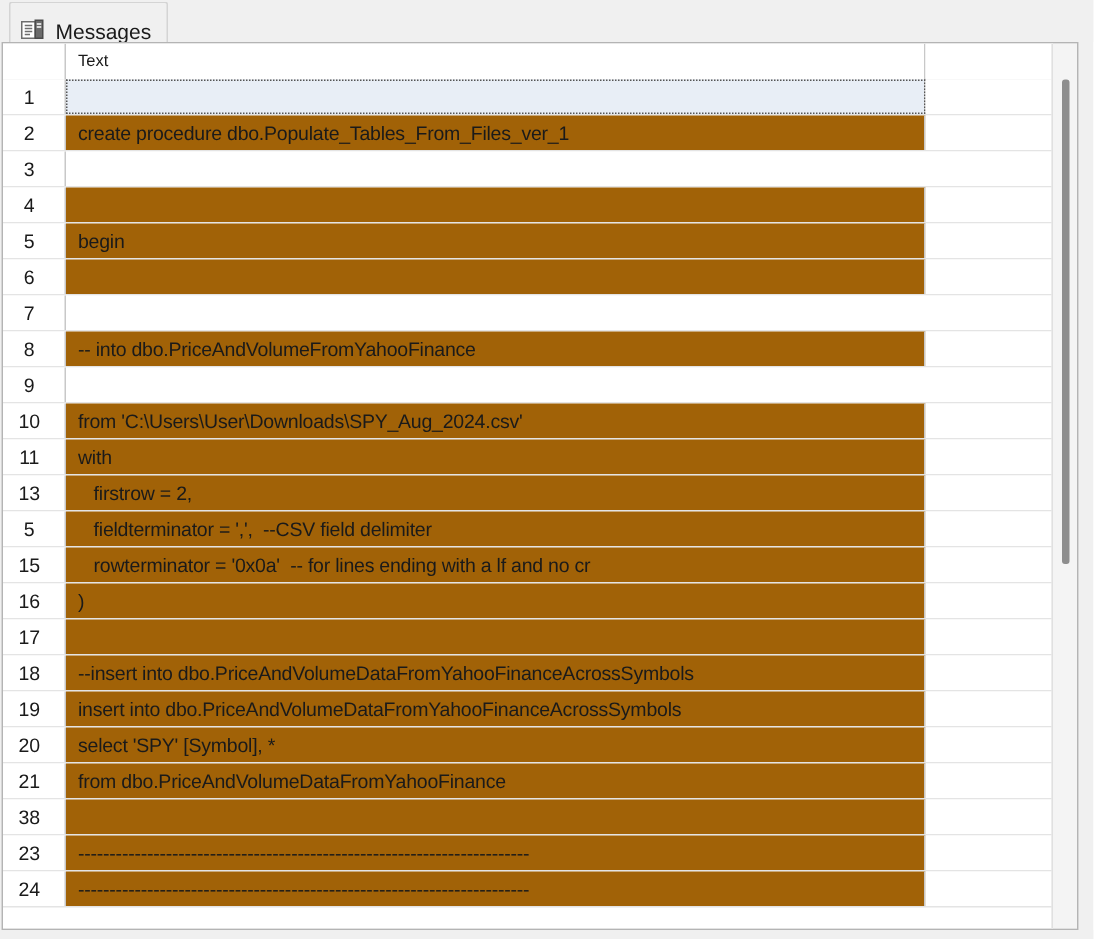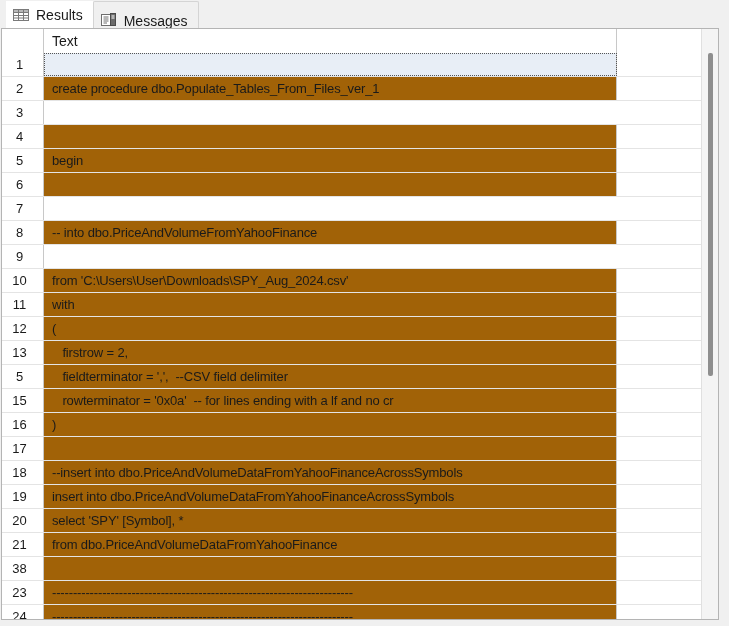--- a/index.html
+++ b/index.html
@@ -84,21 +84,21 @@
     border-right: 1px solid #c8c8c8;
     background: #ffffff;
     flex: 0 0 42px;
   }
   .hdr-cell {
     width: 573px;
     flex: 0 0 573px;
     height: 24px;
     border-right: 1px solid #c8c8c8;
     background: #ffffff;
-    font-size: 14px;
+    font-size: 11px;
     color: #1a1a1a;
     display: flex;
     align-items: center;
     padding-left: 8px;
   }
   .hdr-filler {
     flex: 1 1 auto;
     height: 24px;
     background: #ffffff;
   }
@@ -174,33 +174,20 @@
     background: #f0f0f0;
   }
 </style>
 </head>
 <body>
 
 <div id="app">
 
   <div class="tabstrip">
 
-    <div class="tab active">
-      <span class="tab-icon-wrap">
-        <svg class="tab-icon" viewBox="0 0 18 16" xmlns="http://www.w3.org/2000/svg">
-          <rect x="1.5" y="2.5" width="15" height="11" fill="#ffffff" stroke="#7a7a7a" stroke-width="1"></rect>
-          <rect x="1.5" y="2.5" width="15" height="3" fill="#b9b9b9" stroke="#7a7a7a" stroke-width="1"></rect>
-          <line x1="6.5" y1="2.5" x2="6.5" y2="13.5" stroke="#7a7a7a" stroke-width="1"></line>
-          <line x1="11.5" y1="2.5" x2="11.5" y2="13.5" stroke="#7a7a7a" stroke-width="1"></line>
-          <line x1="1.5" y1="8.5" x2="16.5" y2="8.5" stroke="#7a7a7a" stroke-width="1"></line>
-          <line x1="1.5" y1="11" x2="16.5" y2="11" stroke="#7a7a7a" stroke-width="1"></line>
-        </svg>
-      </span>
-      <span class="tab-label">Results</span>
-    </div>
 
     <div class="tab inactive">
       <span class="tab-icon-wrap">
         <svg class="tab-icon" viewBox="0 0 18 16" xmlns="http://www.w3.org/2000/svg">
           <rect x="1.5" y="2.5" width="9" height="11" fill="#ffffff" stroke="#6e6e6e" stroke-width="1"></rect>
           <line x1="3.5" y1="5" x2="8.5" y2="5" stroke="#6e6e6e" stroke-width="1"></line>
           <line x1="3.5" y1="7" x2="8.5" y2="7" stroke="#6e6e6e" stroke-width="1"></line>
           <line x1="3.5" y1="9" x2="8.5" y2="9" stroke="#6e6e6e" stroke-width="1"></line>
           <line x1="3.5" y1="11" x2="7" y2="11" stroke="#6e6e6e" stroke-width="1"></line>
           <rect x="10.5" y="1.5" width="5" height="12" fill="#6b6b6b" stroke="#4a4a4a" stroke-width="1"></rect>
@@ -270,25 +257,20 @@
             <div class="rowhdr">10</div>
             <div class="cell">from 'C:\Users\User\Downloads\SPY_Aug_2024.csv'</div>
             <div class="rowfill"></div>
           </div>
           <div class="row">
             <div class="rowhdr">11</div>
             <div class="cell">with</div>
             <div class="rowfill"></div>
           </div>
           <div class="row">
-            <div class="rowhdr">12</div>
-            <div class="cell">(</div>
-            <div class="rowfill"></div>
-          </div>
-          <div class="row">
             <div class="rowhdr">13</div>
             <div class="cell">   firstrow = 2,</div>
             <div class="rowfill"></div>
           </div>
           <div class="row">
             <div class="rowhdr">5</div>
             <div class="cell">   fieldterminator = ',',  --CSV field delimiter</div>
             <div class="rowfill"></div>
           </div>
           <div class="row">

